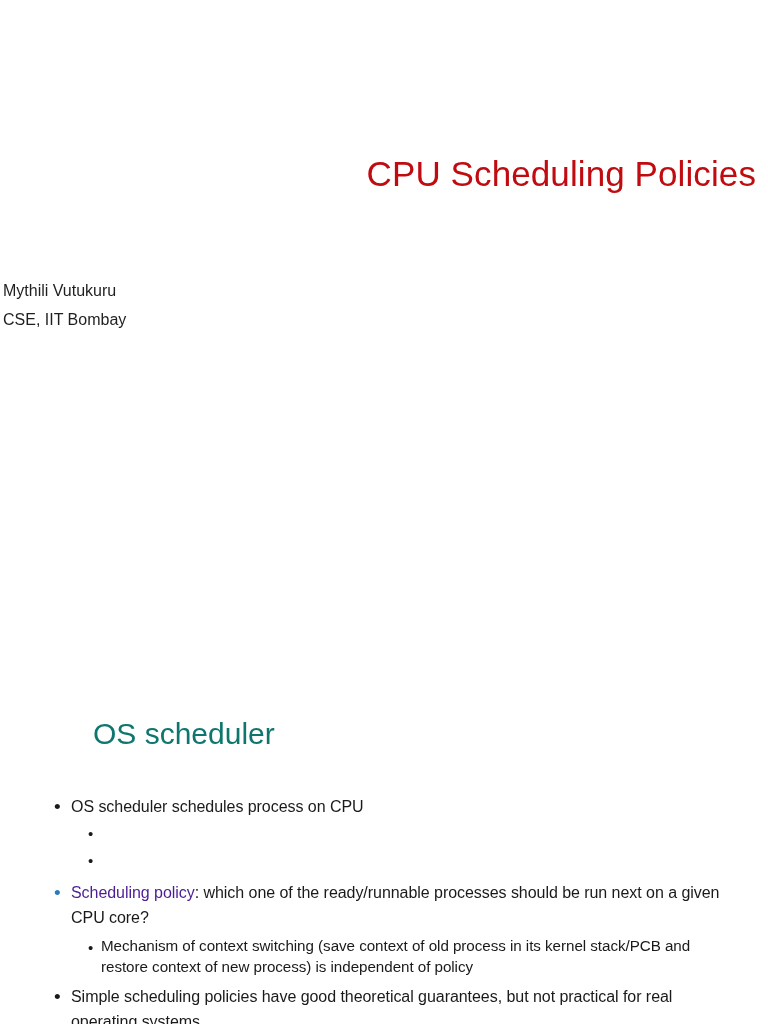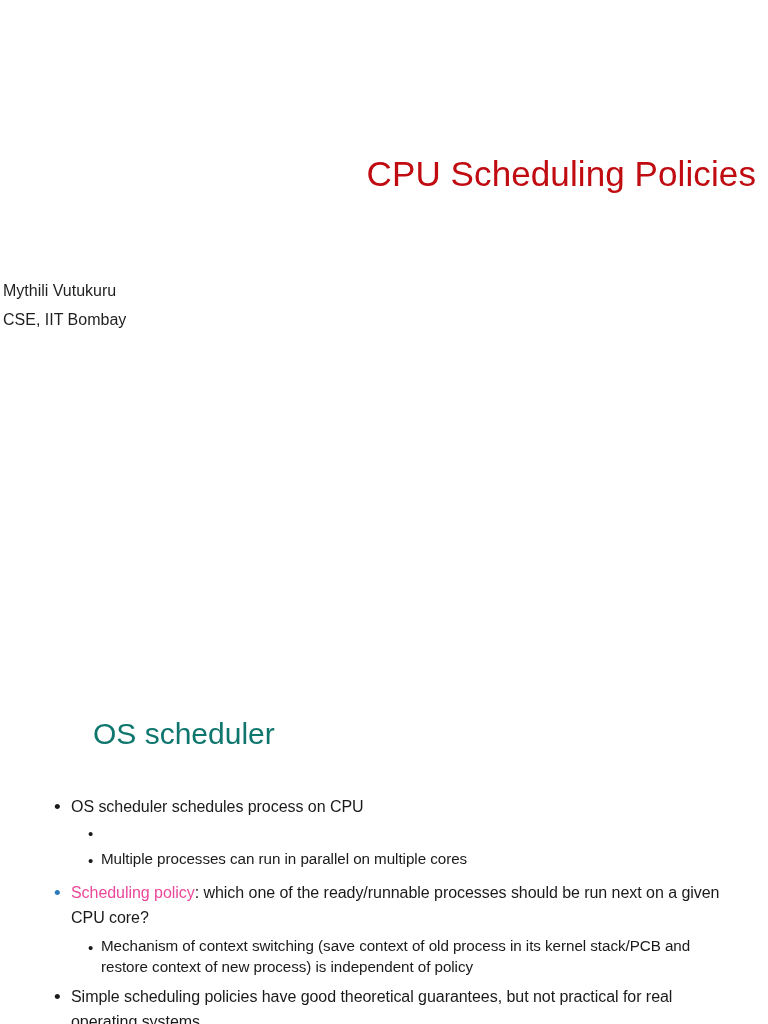--- a/index.html
+++ b/index.html
@@ -117,21 +117,21 @@
     color: #1a1a1a;
   }
   .b2 > .text {
     flex: 1 1 auto;
     font-size: 15.2px;
     line-height: 21px;
     color: #1a1a1a;
     letter-spacing: -0.05px;
   }
 
-  .accent-blue { color: #ec4899; }
+  .accent-blue { color: #4c1d95; }
   .marker.accent-blue { color: #2A7ABF; }
 
   .gap-after { margin-top: 7px; }
   .gap-small { margin-top: 5px; }
 </style>
 </head>
 <body>
 
 <div class="page">
 
@@ -154,21 +154,20 @@
         <span class="marker">•</span>
         <span class="text">OS scheduler schedules process on CPU</span>
       </div>
 
       <div class="b2">
         <span class="marker">•</span>
       </div>
 
       <div class="b2">
         <span class="marker">•</span>
-        <span class="text">Multiple processes can run in parallel on multiple cores</span>
       </div>
 
       <div class="b1 gap-after">
         <span class="marker accent-blue">•</span>
         <span class="text"><span class="accent-blue">Scheduling policy</span><span>: which one of the ready/runnable processes should be run next on a given CPU core?</span></span>
       </div>
 
       <div class="b2 gap-small">
         <span class="marker">•</span>
         <span class="text">Mechanism of context switching (save context of old process in its kernel stack/PCB and restore context of new process) is independent of policy</span>

